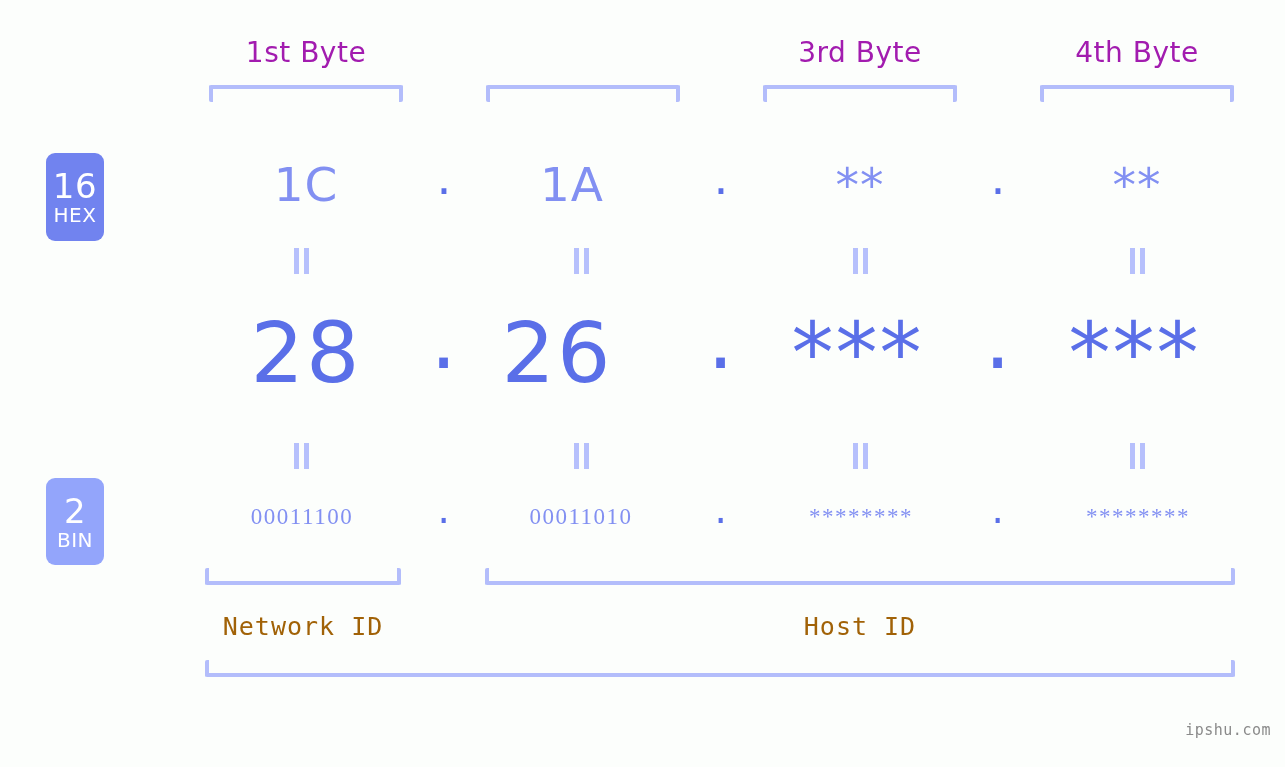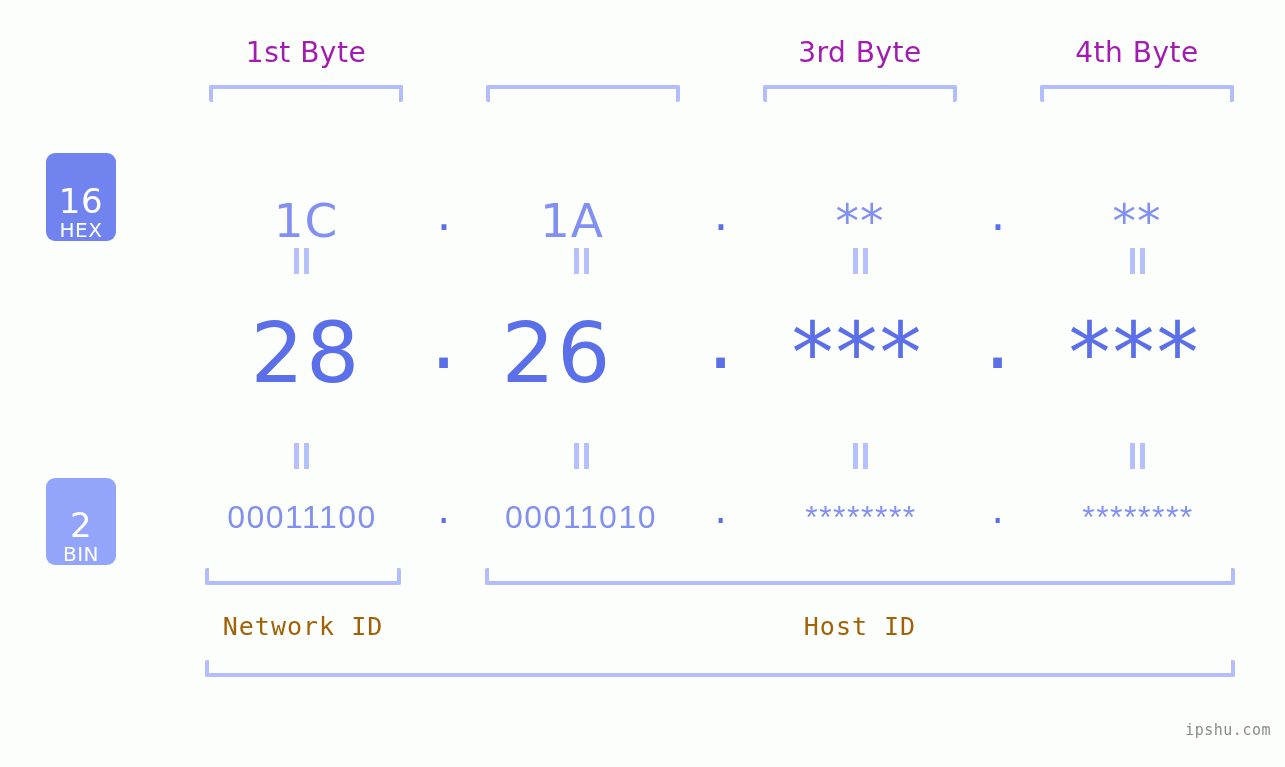--- a/index.html
+++ b/index.html
@@ -45,26 +45,26 @@
   }
   .bracket.down {
     border-top: none;
     border-bottom: 4px solid #b3bdfb;
   }
 
   
   .badge {
     position: absolute;
     left: 46px;
-    width: 70px;
+    width: 58px;
     border-radius: 9px;
     display: flex;
     flex-direction: column;
     align-items: center;
-    justify-content: flex-end;
+    justify-content: center;
     color: #ffffff;
   }
   .badge .b-num {
     font-size: 34px;
     line-height: 36px;
     font-weight: 400;
     letter-spacing: 0.5px;
   }
   .badge .b-name {
     font-size: 20px;
@@ -84,21 +84,20 @@
     font-family: "DejaVu Sans", sans-serif;
   }
 
   .row-hex .cell {
     top: 150px;
     height: 70px;
     line-height: 70px;
     font-size: 47px;
     color: #8290f2;
     letter-spacing: 1px;
-    margin-top: 36px;
   }
   .row-hex .dot {
     top: 150px;
     height: 70px;
     line-height: 55px;
     font-size: 47px;
     color: #5a6fe8;
   }
 
   .row-dec .cell {
@@ -114,22 +113,22 @@
     height: 110px;
     line-height: 82px;
     font-size: 84px;
     color: #5a6fe8;
   }
 
   .row-bin .cell {
     top: 492px;
     height: 50px;
     line-height: 50px;
-    font-family: Liberation Sans, sans-serif;
-    font-size: 32px;
+    font-family: Liberation Serif, serif;
+    font-size: 23px;
     color: #8290f2;
     letter-spacing: 1.5px;
   }
   .row-bin .dot {
     top: 492px;
     height: 50px;
     line-height: 40px;
     font-family: "DejaVu Sans Mono", monospace;
     font-size: 33px;
     color: #5a6fe8;

